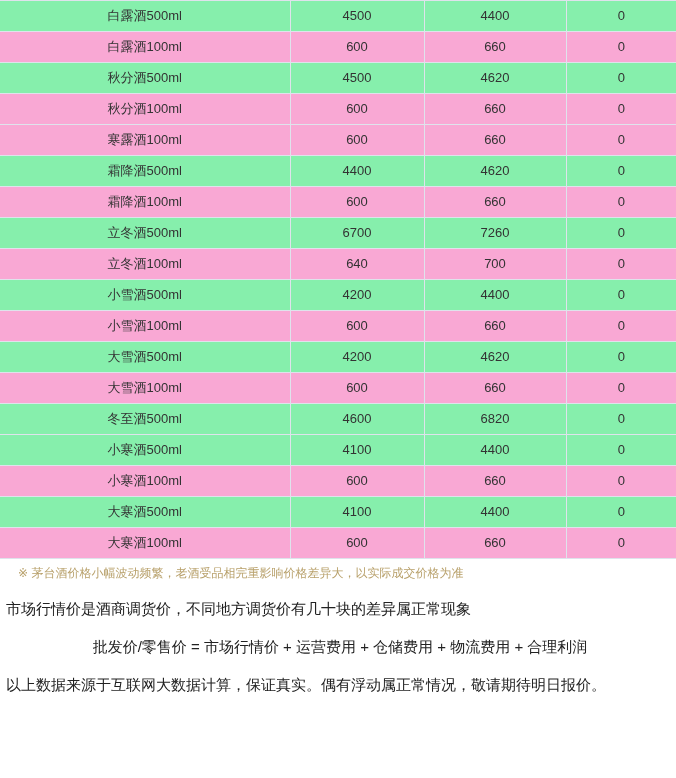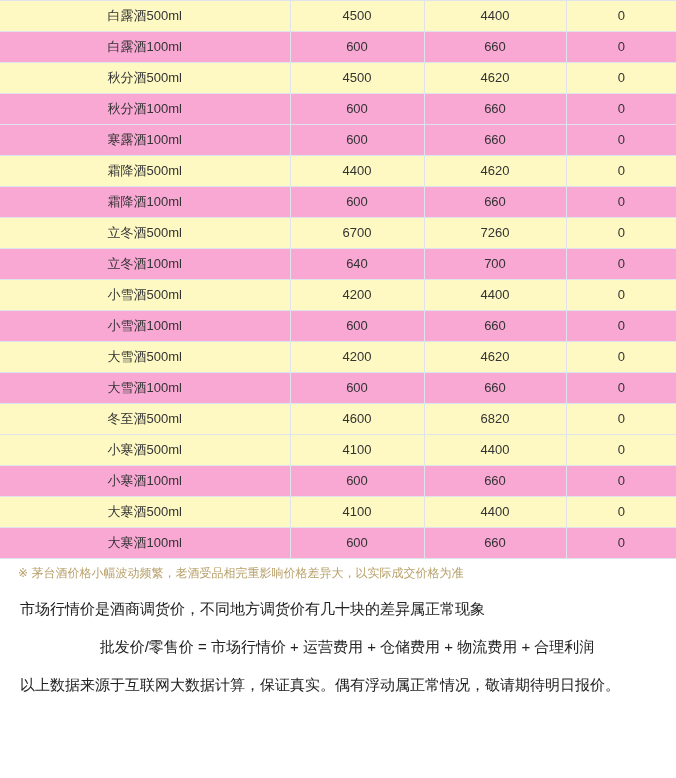--- a/index.html
+++ b/index.html
@@ -37,40 +37,40 @@
     overflow: hidden;
   }
   .price-table td.name {
     text-align: center;
   }
   .price-table td.num {
     text-align: center;
     margin-top: 16px;
   }
   .price-table tr.odd td {
-    background: #fef9c3;
+    background: #86efac;
   }
   .price-table tr.even td {
     background: #f9a8d4;
   }
   
   .price-table td:first-child {
     border-left: none;
   }
   .price-table td:last-child {
     border-right: none;
   }
   .note {
     font-size: 12px;
     color: #b8a06a;
     padding: 6px 0 4px 18px;
     white-space: nowrap;
   }
   .footer {
-    padding: 10px 2px 0 20px;
+    padding: 10px 2px 0 6px;
   }
   .footer p {
     margin: 0 0 12px 0;
     font-size: 15px;
     line-height: 26px;
     color: #222222;
   }
   .footer p.bold {
     font-weight: normal;
     text-align: center;

